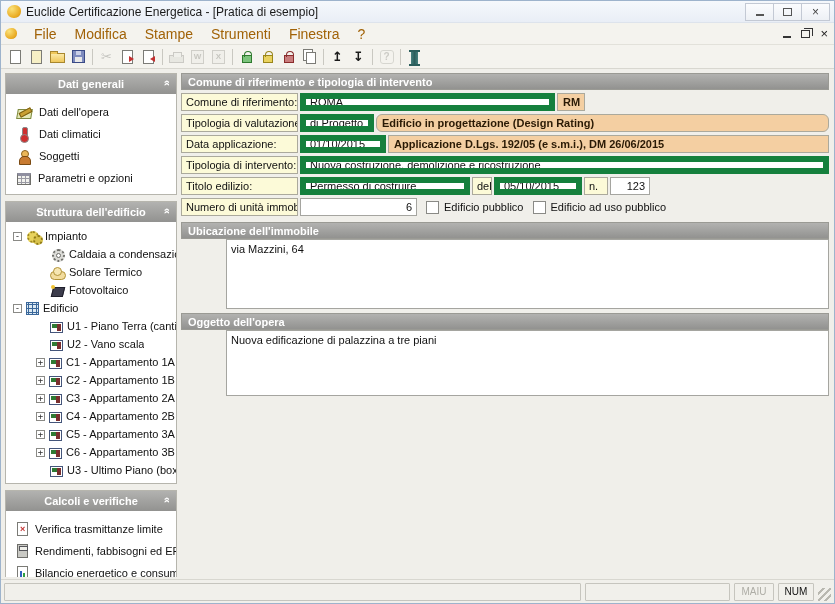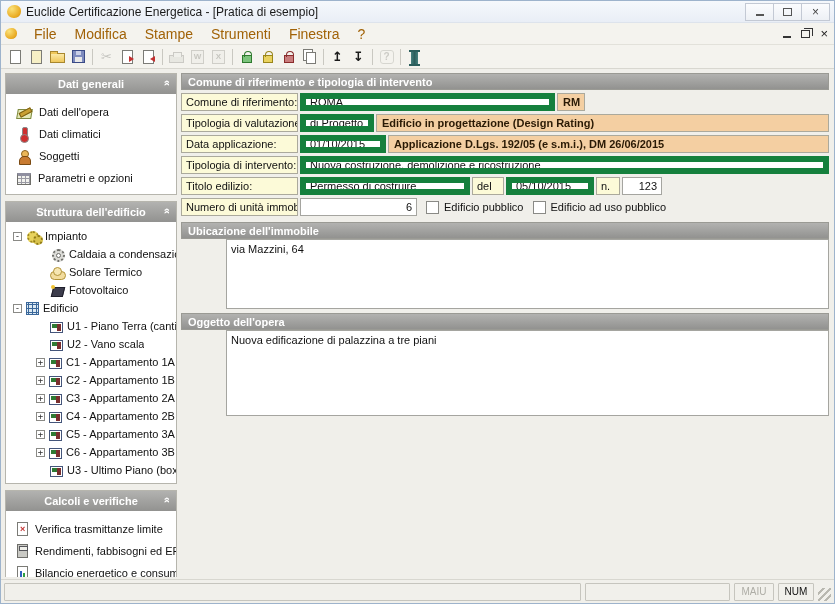--- a/index.html
+++ b/index.html
@@ -430,21 +430,21 @@
         </div>
         <div class="finfo" style="width:28px;">RM</div>
       </div>
 
       <div class="frow">
         <div class="flbl">Tipologia di valutazione:</div>
         <div class="combo" style="width:74px;">
           <span>di Progetto</span>
           <span class="arr">▼</span>
         </div>
-        <div class="finfo" style="flex:1;">Edificio in progettazione (Design Rating)</div>
+        <div class="finfo" style="flex:1;border-radius:6px;">Edificio in progettazione (Design Rating)</div>
       </div>
 
       <div class="frow">
         <div class="flbl">Data applicazione:</div>
         <div class="combo" style="width:86px;">
           <span>01/10/2015</span>
           <span class="arr">▼</span>
         </div>
         <div class="finfo" style="flex:1;">Applicazione D.Lgs. 192/05 (e s.m.i.), DM 26/06/2015</div>
       </div>
@@ -456,21 +456,21 @@
           <span class="arr">▼</span>
         </div>
       </div>
 
       <div class="frow">
         <div class="flbl">Titolo edilizio:</div>
         <div class="combo" style="width:170px;">
           <span>Permesso di costruire</span>
           <span class="arr">▼</span>
         </div>
-        <div class="smalllbl" style="width:32px;">del</div>
+        <div class="smalllbl" style="width:20px;">del</div>
         <div class="combo" style="width:88px;">
           <span>05/10/2015</span>
           <span class="arr">▼</span>
         </div>
         <div class="smalllbl" style="width:24px;">n.</div>
         <div class="fbox" style="width:40px; justify-content:flex-end;">123</div>
       </div>
 
       <div class="frow">
         <div class="flbl">Numero di unità immobiliari:</div>
@@ -490,21 +490,21 @@
       <div class="section-header">
         <span>Ubicazione dell'immobile</span>
       </div>
       <div class="textbox" style="height:70px;">via Mazzini, 64</div>
 
       <div class="gap4"></div>
 
       <div class="section-header">
         <span>Oggetto dell'opera</span>
       </div>
-      <div class="textbox" style="height:86px;">Nuova edificazione di palazzina a tre piani</div>
+      <div class="textbox" style="height:66px;">Nuova edificazione di palazzina a tre piani</div>
 
     </div>
   </div>
 
   <div class="statusbar">
     <div class="sb-panel sb-long"></div>
     <div class="sb-panel sb-mid"></div>
     <div class="sb-panel sb-maiu">MAIU</div>
     <div class="sb-panel sb-num">NUM</div>
     <div class="grip"></div>

